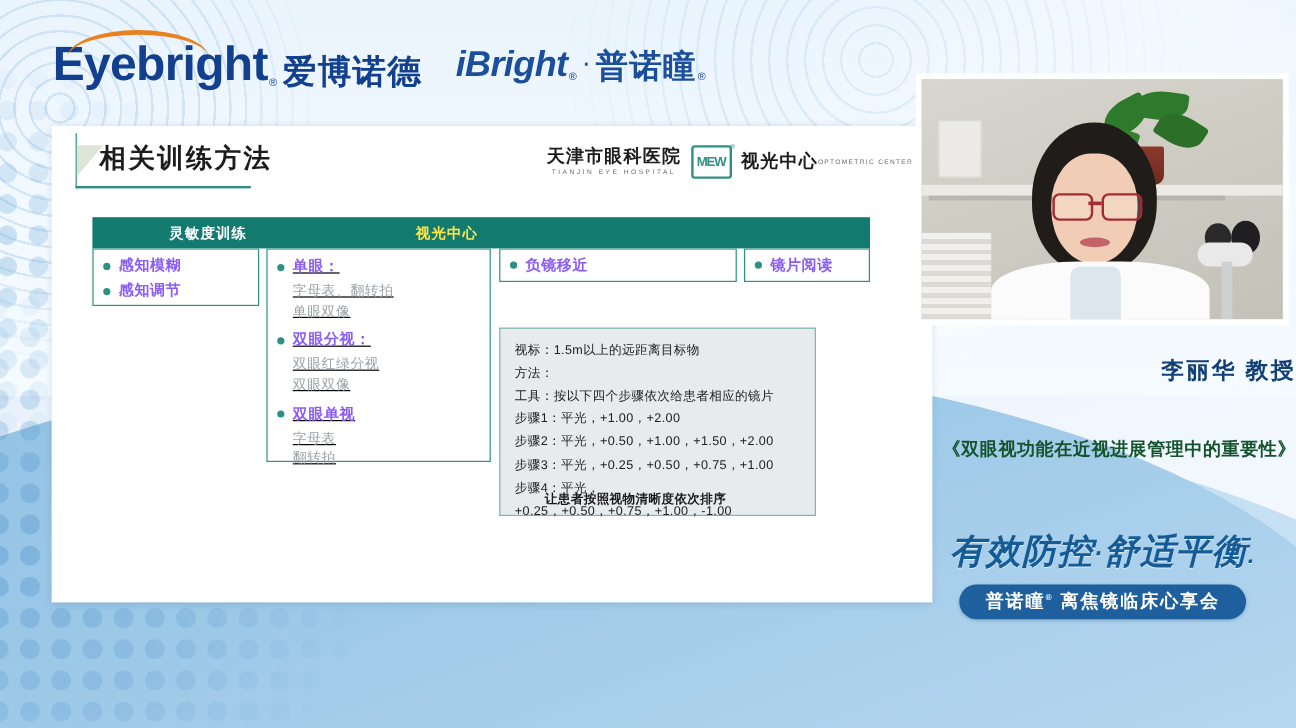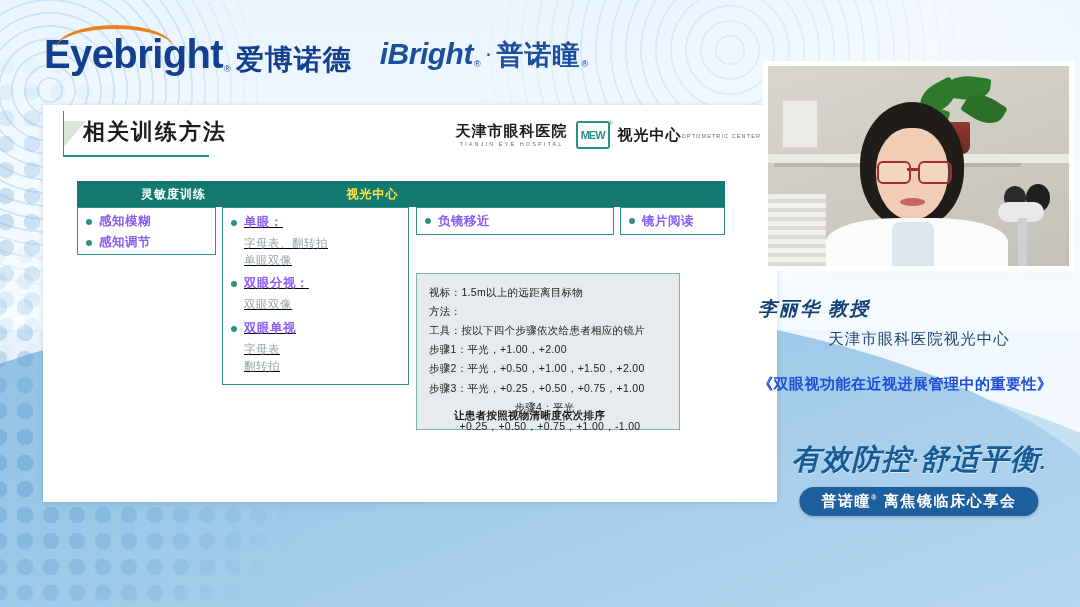--- a/index.html
+++ b/index.html
@@ -141,21 +141,21 @@
   .b-sub{font-size:11.5px;color:#9aa3a8;letter-spacing:.5px;line-height:1.45;padding-left:13px;}
   .grp{margin-bottom:7px;text-decoration:underline;}
 
   
   #detail{
     position:absolute;left:373px;top:168px;width:264px;height:157px;
     border:1.4px solid #7fb4b0;background:#e7ebed;box-sizing:border-box;
     padding:9px 8px 0 12px;
   }
   .d-line{font-size:10.5px;color:#202020;line-height:1.82;letter-spacing:.3px;white-space:nowrap;}
-  .d-wrap{font-size:10.5px;color:#202020;line-height:1.82;letter-spacing:.3px;text-align:center;}
+  .d-wrap{font-size:10.5px;color:#202020;line-height:1.82;letter-spacing:.3px;}
   .d-foot{position:absolute;left:37px;bottom:6px;font-size:10.5px;font-weight:700;color:#1a1a1a;letter-spacing:.3px;}
 
   
   #rpanel{position:absolute;left:758px;top:0;width:322px;height:607px;}
   .photo{
     position:absolute;left:10px;top:66px;width:301px;height:200px;
     background:#cfd2cb;overflow:hidden;
     box-shadow:0 0 0 5px rgba(255,255,255,.9);
   }
   .ph-wall{position:absolute;inset:0;background:linear-gradient(160deg,#d8d6cf 0%,#cdcac1 55%,#c3c1b8 100%);}
@@ -175,26 +175,26 @@
   .ph-glass-r{position:absolute;left:150px;top:95px;width:30px;height:19px;border:2.6px solid #a32b33;border-radius:6px;background:rgba(255,255,255,.18);}
   .ph-bridge{position:absolute;left:139px;top:102px;width:11px;height:2.6px;background:#a32b33;}
   .ph-lip{position:absolute;left:132px;top:132px;width:25px;height:8px;border-radius:50%;background:#c4646a;}
   .ph-coat{position:absolute;left:58px;top:152px;width:182px;height:60px;border-radius:40% 40% 0 0;background:#fbfbfb;}
   .ph-shirt{position:absolute;left:124px;top:156px;width:42px;height:48px;background:#dbe6ef;border-radius:8px 8px 0 0;}
   .ph-lamp-a{position:absolute;left:236px;top:120px;width:22px;height:24px;border-radius:50%;background:#2a2a2c;}
   .ph-lamp-b{position:absolute;left:258px;top:118px;width:24px;height:28px;border-radius:50%;background:#1f1f21;}
   .ph-lamp-c{position:absolute;left:230px;top:136px;width:46px;height:20px;border-radius:10px;background:#e9e9ea;}
   .ph-lamp-stem{position:absolute;left:250px;top:152px;width:9px;height:48px;background:#cfd0d2;}
 
-  .sp-name{position:absolute;left:0;top:296px;width:100%;text-align:left;
-    font-size:19px;font-weight:700;color:#123f74;letter-spacing:2px;font-style:italic;}
+  .sp-name{position:absolute;left:0;top:296px;width:100%;text-align:right;
+    font-size:19px;font-weight:700;color:#123f74;letter-spacing:2px;}
   .sp-org{position:absolute;left:0;top:329px;width:100%;text-align:center;
     font-size:15.5px;color:#1b4872;letter-spacing:1px;}
-  .sp-topic{position:absolute;left:0;top:375px;width:100%;text-align:left;
-    font-size:15px;font-weight:700;color:#1d4ed8;letter-spacing:.5px;}
+  .sp-topic{position:absolute;left:0;top:365px;width:100%;text-align:right;
+    font-size:15px;font-weight:700;color:#14532d;letter-spacing:.5px;}
 
   .slogan{position:absolute;left:0;top:440px;width:100%;text-align:center;
     font-size:29px;font-weight:700;font-style:italic;color:#155b96;letter-spacing:1px;
     text-shadow:0 1px 0 rgba(255,255,255,.6);}
   .slogan .sdot{font-size:22px;vertical-align:middle;}
   .slogan .sper{font-size:20px;}
   .pill{position:absolute;left:50%;top:487px;transform:translateX(-50%);
     background:#1e5f9e;color:#fff;border-radius:16px;padding:5px 22px;
     font-size:15px;font-weight:700;letter-spacing:1.6px;white-space:nowrap;
     box-shadow:0 1px 3px rgba(20,60,100,.3);}
@@ -284,20 +284,21 @@
             <span class="b-main">单眼：</span>
           </div>
           <div class="b-sub">字母表、翻转拍</div>
           <div class="b-sub">单眼双像</div>
         </div>
         <div class="grp">
           <div class="bullet-row">
             <span class="dot"></span>
             <span class="b-main">双眼分视：</span>
           </div>
+          <div class="b-sub">双眼红绿分视</div>
           <div class="b-sub">双眼双像</div>
         </div>
         <div class="grp">
           <div class="bullet-row">
             <span class="dot"></span>
             <span class="b-main">双眼单视</span>
           </div>
           <div class="b-sub">字母表</div>
           <div class="b-sub">翻转拍</div>
         </div>
@@ -354,21 +355,20 @@
     <div class="ph-face"></div>
     <div class="ph-glass-l"></div>
     <div class="ph-glass-r"></div>
     <div class="ph-bridge"></div>
     <div class="ph-lip"></div>
     <div class="ph-coat"></div>
     <div class="ph-shirt"></div>
   </div>
 
   <div class="sp-name">李丽华 教授</div>
-  <div class="sp-org">天津市眼科医院视光中心</div>
   <div class="sp-topic">《双眼视功能在近视进展管理中的重要性》</div>
 
   <div class="slogan">
     <span>有效防控</span><span class="sdot">·</span><span>舒适平衡</span><span class="sper">.</span>
   </div>
 
   <div class="pill">
     <span>普诺瞳</span><span class="sup">®</span>
     <span>离焦镜临床心享会</span>
   </div>

